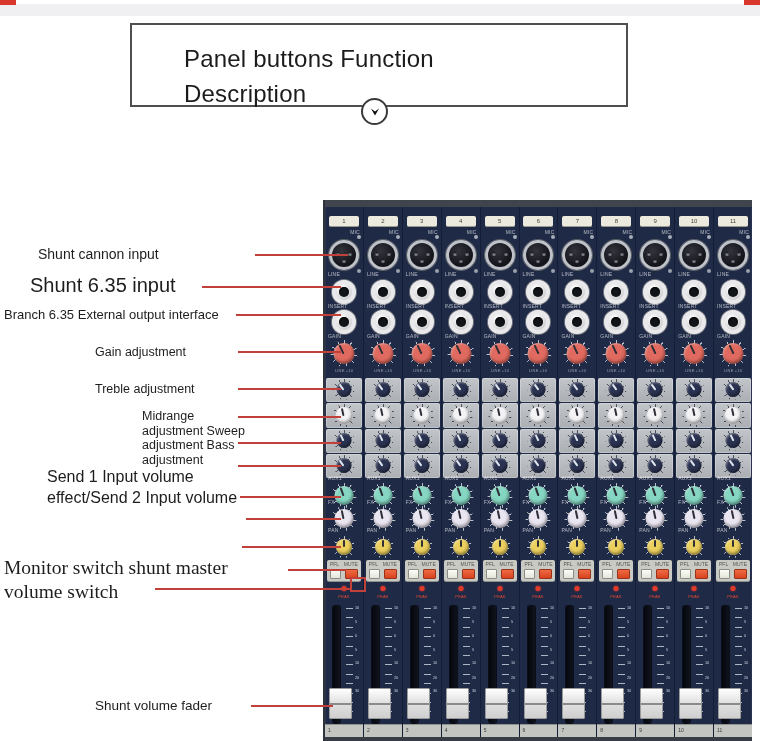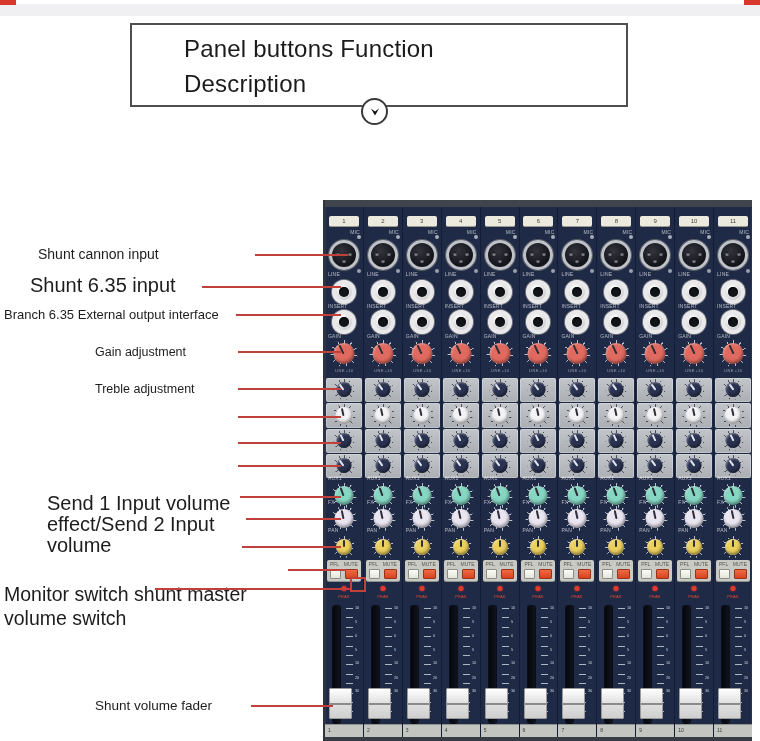--- a/index.html
+++ b/index.html
@@ -5,21 +5,21 @@
   html,body{margin:0;padding:0;background:#fff;}
   *{box-sizing:border-box;}
   .stage{position:relative;width:760px;height:741px;background:#fff;overflow:hidden;
          font-family:"Liberation Sans",sans-serif;}
   .topstrip{position:absolute;left:0;right:0;top:4px;height:12px;background:#f0f0f3;}
   .ribbon{position:absolute;top:0;width:16px;height:5px;background:#d8372b;}
   .ribbon.l{left:0}.ribbon.r{right:0}
 
   
   .titlebox{position:absolute;left:130px;top:23px;width:498px;height:84px;
-            border:2px solid #4f4f4f;background:#fff;padding:6px 0 0 52px;z-index:2;}
+            border:2px solid #4f4f4f;background:#fff;padding:16px 0 0 52px;z-index:2;}
   .titlebox .t{font-size:24px;color:#1b1b1b;line-height:35px;letter-spacing:.2px;}
   .arrowcircle{position:absolute;left:361px;top:98px;width:27px;height:27px;border:2px solid #3a3a3a;
                border-radius:50%;background:#fff;z-index:3;display:flex;align-items:center;justify-content:center;}
 
   
   #mixer{position:absolute;left:325px;top:200px;width:427px;height:541px;background:#1f2a47;
          z-index:1;box-shadow:inset 0 0 0 1px #2c3350, -2px 0 0 #2f333c;}
   #mixer::before{content:"";position:absolute;left:0;right:0;top:0;height:7px;background:#40444d;}
   #mixer::after{content:"";position:absolute;left:0;right:0;bottom:0;height:4px;background:#383c45;}
   .channels{position:absolute;left:0;right:0;top:7px;bottom:0;display:flex;}
@@ -1165,23 +1165,27 @@
   </div>
 </div>
   </div>
 
 
   <div class="lbl ra" style="left:38px;top:246px;width:210px;font-size:14px;">Shunt cannon input</div>
   <div class="lbl ra" style="left:30px;top:274px;width:166px;font-size:20px;">Shunt 6.35 input</div>
   <div class="lbl ra" style="left:4px;top:307px;width:216px;font-size:13px;">Branch 6.35 External output interface</div>
   <div class="lbl ra" style="left:95px;top:345px;width:135px;font-size:12.5px;">Gain adjustment</div>
   <div class="lbl ra" style="left:95px;top:382px;width:135px;font-size:12.5px;">Treble adjustment</div>
-  <div class="lbl" style="left:47px;top:493px;width:210px;font-size:20px;line-height:21px;">Send 1 Input volume
+  <div class="lbl" style="left:142px;top:409px;width:120px;font-size:12.5px;line-height:14.5px;">Midrange
+adjustment Sweep
+adjustment Bass
+adjustment</div>
+  <div class="lbl" style="left:47px;top:466px;width:210px;font-size:16px;line-height:21px;">Send 1 Input volume
 effect/Send 2 Input volume</div>
-  <div class="lbl" style="left:4px;top:582px;width:250px;font-size:19.5px;line-height:24px;">Monitor switch shunt master
+  <div class="lbl" style="left:4px;top:556px;width:250px;font-size:19.5px;line-height:24px;font-family:Liberation Serif, serif;">Monitor switch shunt master
 volume switch</div>
   <div class="lbl ra" style="left:95px;top:698px;width:150px;font-size:13.5px;">Shunt volume fader</div>
 
   <div class="rline" style="left:255px;top:254px;width:93px;"></div>
   <div class="rline" style="left:202px;top:286px;width:139px;"></div>
   <div class="rline" style="left:236px;top:314px;width:105px;"></div>
   <div class="rline" style="left:238px;top:351px;width:103px;"></div>
   <div class="rline" style="left:238px;top:388px;width:103px;"></div>
   <div class="rline" style="left:238px;top:416px;width:103px;"></div>
   <div class="rline" style="left:238px;top:442px;width:103px;"></div>

